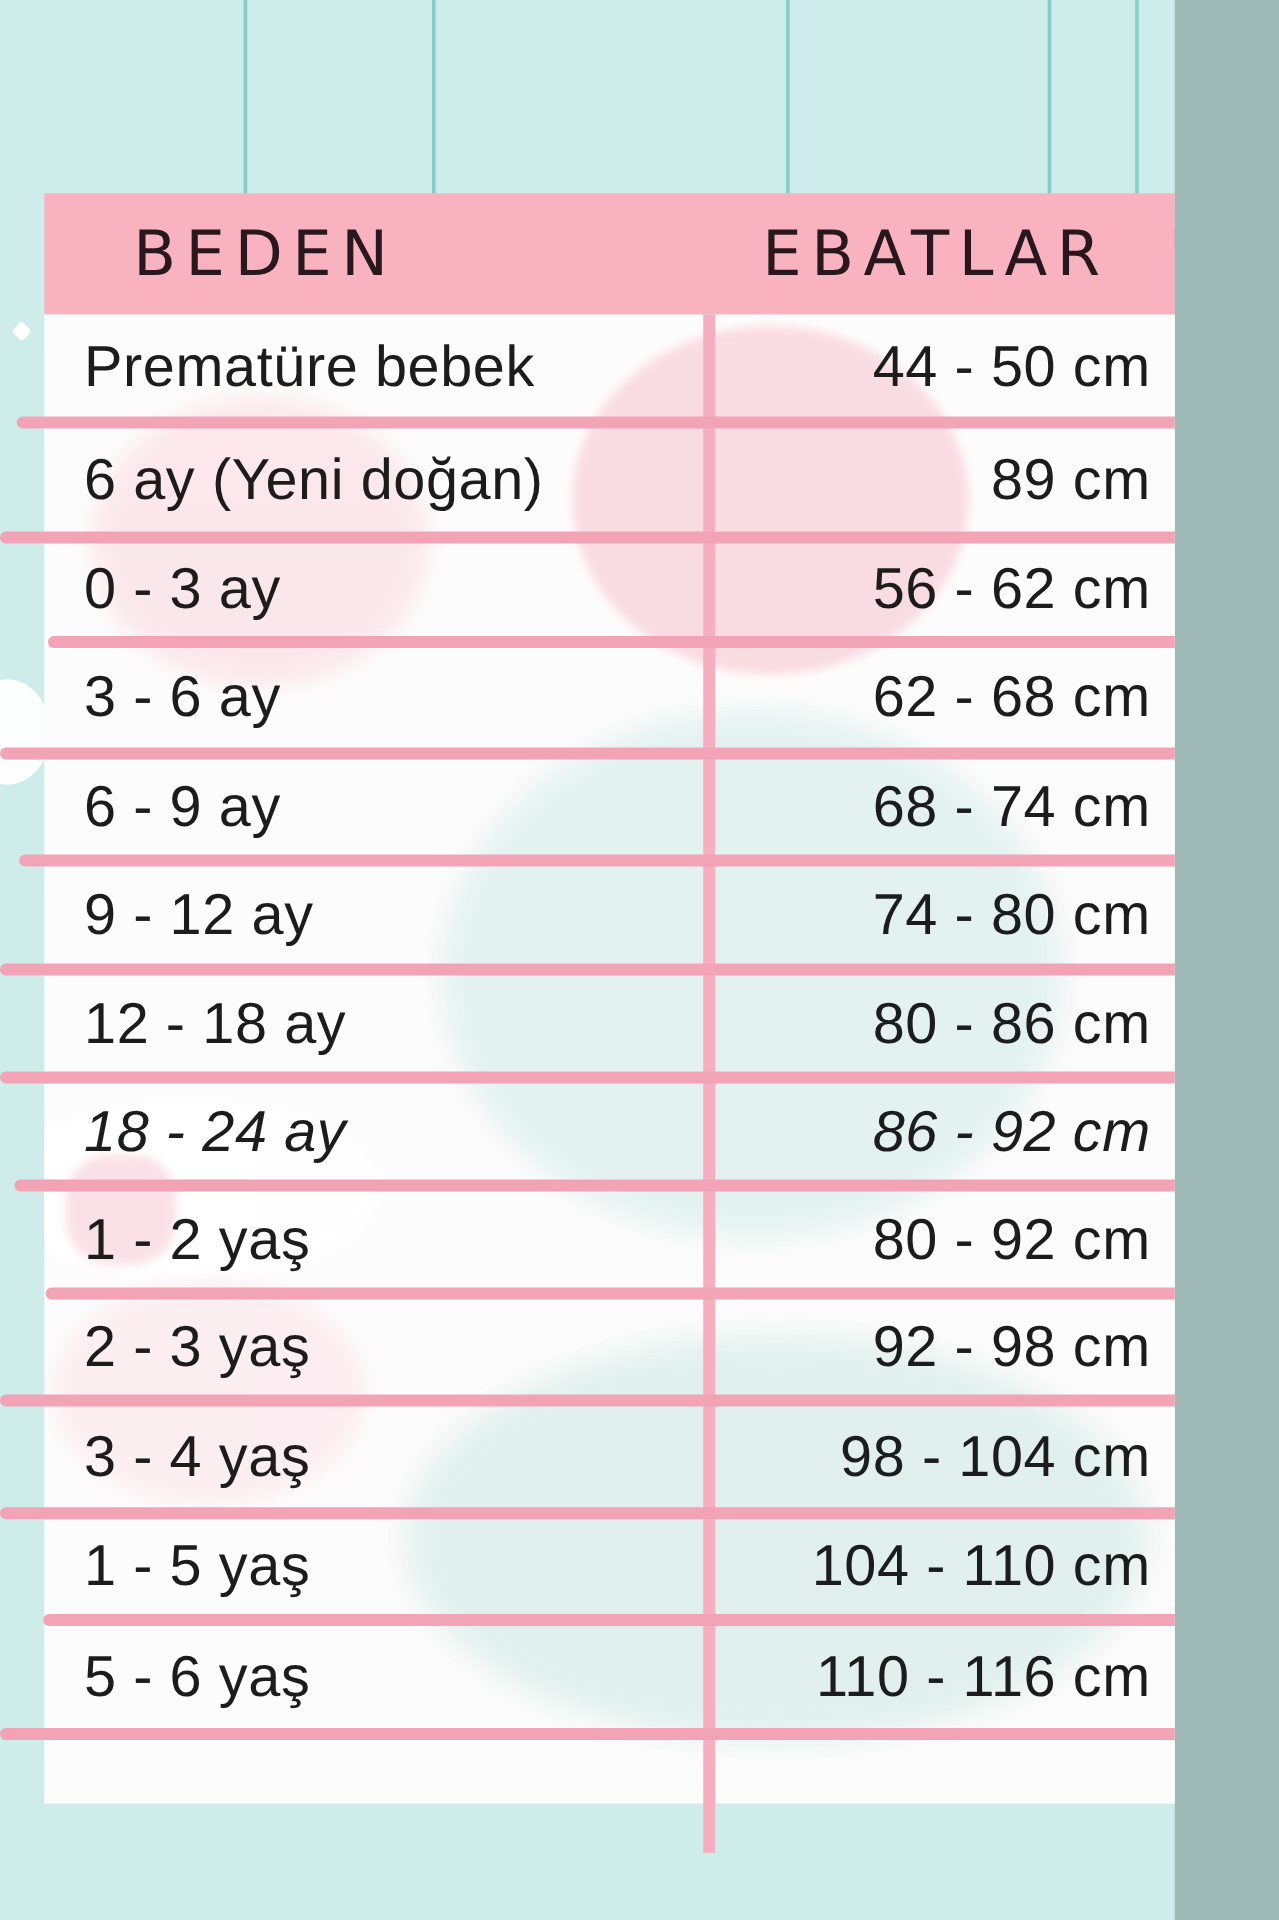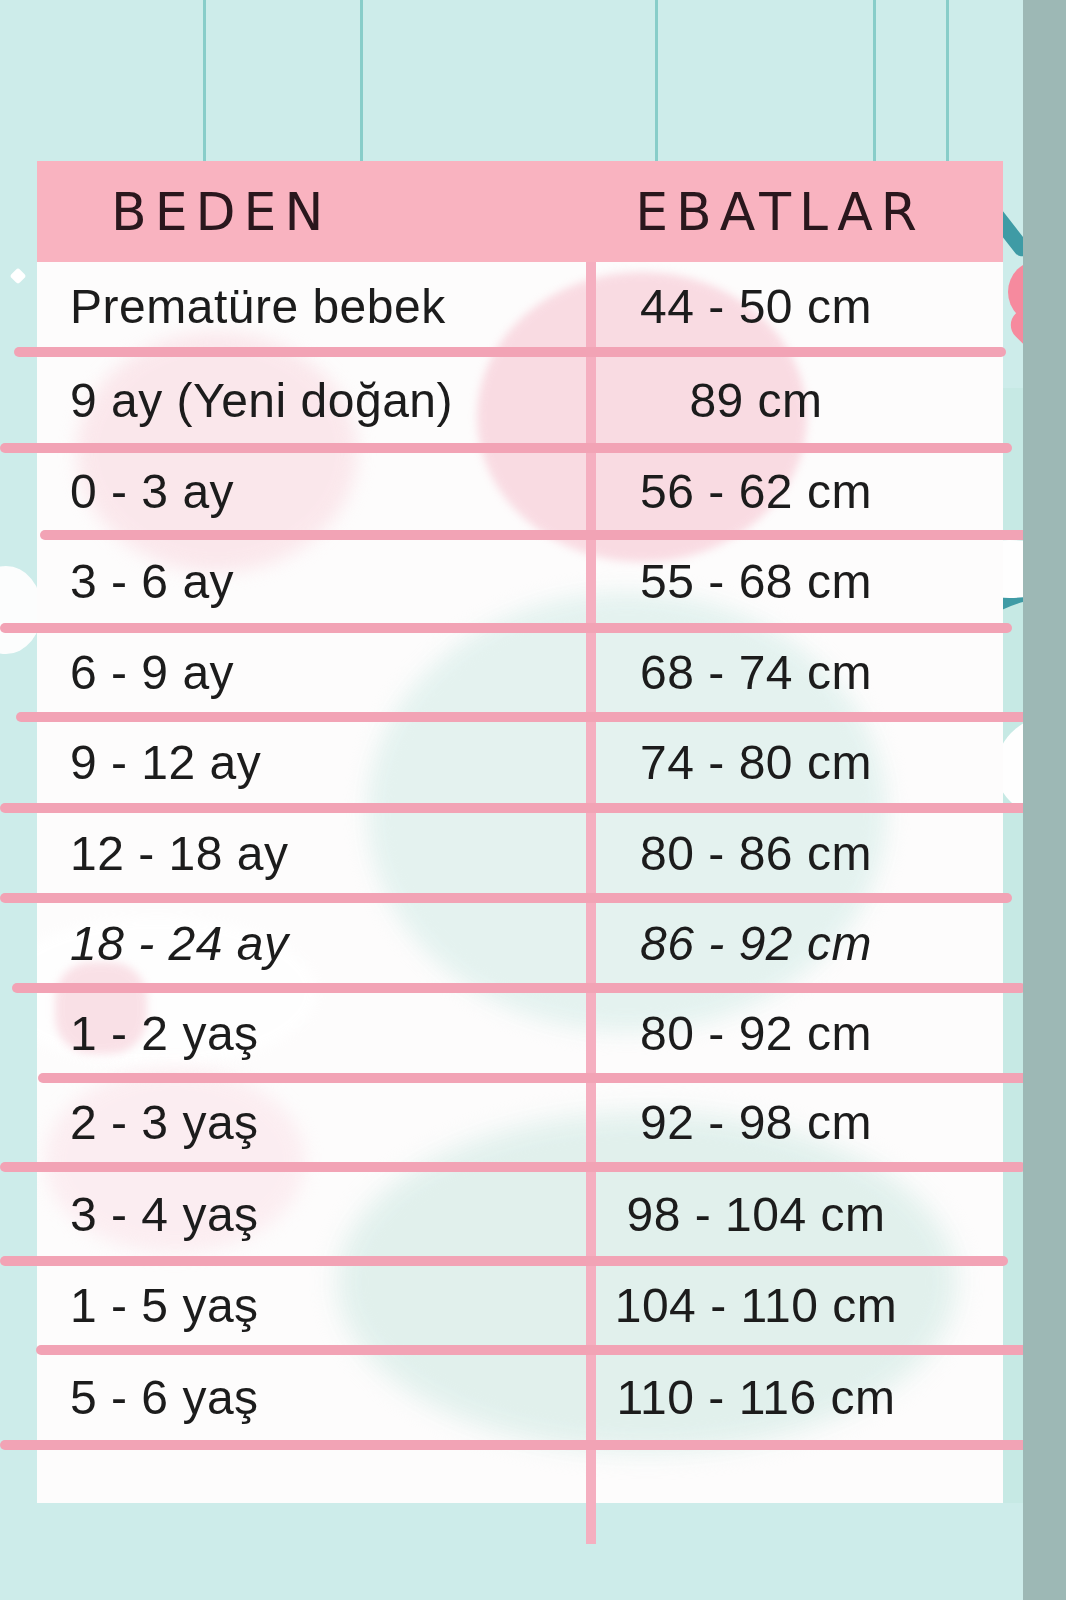--- a/index.html
+++ b/index.html
@@ -3,21 +3,20 @@
 <meta charset="utf-8">
 <style>
   html,body{margin:0;padding:0;background:#9db8b5;}
   .canvas{
     position:relative;
     width:979px;height:1600px;
     overflow:hidden;
     background:var(--background,#cdecea);
     font-family:"Liberation Sans", sans-serif;
     color:var(--text,#1c1c1c);
-    padding-left:44px;
   }
   
   .string{position:absolute;top:0;width:3px;height:162px;background:var(--string-teal,#88cdc9);z-index:1;}
   
   .strip{position:absolute;left:1002px;top:388px;width:64px;height:1115px;background:#c6e9e4;z-index:1;}
   .leaf{position:absolute;left:994px;top:183px;width:16px;height:80px;background:var(--accent-teal,#3f9ba5);border-radius:10px;transform:rotate(-38deg);z-index:1;}
   .leaf2{position:absolute;left:1042px;top:296px;width:34px;height:58px;background:var(--accent-teal,#3f9ba5);border-radius:50%;transform:rotate(28deg);z-index:1;}
   .heart{position:absolute;left:1008px;top:252px;width:130px;height:130px;z-index:1;}
   .heart::before,.heart::after{content:"";position:absolute;background:var(--decor-pink,#f68a9e);}
   .heart::before{left:14px;top:30px;width:86px;height:86px;transform:rotate(45deg);border-radius:16px;}
@@ -41,21 +40,21 @@
   .wash-tmid{left:330px;top:330px;width:520px;height:440px;background:#e3f2ef;opacity:.95;filter:blur(11px);}
   .wash-cloud{left:-40px;top:655px;width:320px;height:150px;background:#ffffff;opacity:.9;filter:blur(6px);}
   .wash-star{left:18px;top:700px;width:92px;height:92px;background:#f6c9d4;opacity:.55;filter:blur(4px);border-radius:40%;}
   .wash-tbot{left:300px;top:850px;width:620px;height:340px;background:#e0f0ec;opacity:.95;filter:blur(13px);}
   .wash-pbot{left:8px;top:806px;width:260px;height:185px;background:#fbe4ea;opacity:.6;filter:blur(9px);}
   
   #rows{position:absolute;left:0;top:0;width:1066px;height:1600px;z-index:4;}
   .row{position:absolute;left:37px;width:966px;height:92px;}
   .cell{position:absolute;top:0;height:92px;line-height:92px;font-size:48px;letter-spacing:.5px;white-space:nowrap;}
   .cell-size{left:33px;}
-  .cell-range{left:546px;width:346px;text-align:center;}
+  .cell-range{left:576px;width:346px;text-align:right;}
   
   .vline{position:absolute;left:586px;top:262px;width:10px;height:1282px;background:var(--divider-pink,#f5afc0);z-index:5;}
   .hline{position:absolute;height:10px;border-radius:5px;background:var(--line-pink,#f2a3b5);z-index:6;}
 </style>
 </head>
 <body>
 
 <div class="canvas" id="canvas" style="--background: #cdecea; --table-white: #fdfcfc; --header-pink: #f9b3c0; --line-pink: #f2a3b5; --divider-pink: #f5afc0; --string-teal: #88cdc9; --accent-teal: #3f9ba5; --decor-pink: #f68a9e; --text: #1c1c1c; --header-text: #2a171d;">
 
   <div id="strings">
@@ -92,32 +91,32 @@
     <div class="wash wash-pbot"></div>
   </div>
 
   <div id="rows">
   <div class="row" style="top: 261px;">
     <div class="cell cell-size">Prematüre bebek</div>
     <div class="cell cell-range">44 - 50 cm</div>
   </div>
 
   <div class="row" style="top: 355px;">
-    <div class="cell cell-size">9 ay (Yeni doğan)</div>
+    <div class="cell cell-size">6 ay (Yeni doğan)</div>
     <div class="cell cell-range">89 cm</div>
   </div>
 
   <div class="row" style="top: 446px;">
     <div class="cell cell-size">0 - 3 ay</div>
     <div class="cell cell-range">56 - 62 cm</div>
   </div>
 
   <div class="row" style="top: 536px;">
     <div class="cell cell-size">3 - 6 ay</div>
-    <div class="cell cell-range">55 - 68 cm</div>
+    <div class="cell cell-range">62 - 68 cm</div>
   </div>
 
   <div class="row" style="top: 627px;">
     <div class="cell cell-size">6 - 9 ay</div>
     <div class="cell cell-range">68 - 74 cm</div>
   </div>
 
   <div class="row" style="top: 717px;">
     <div class="cell cell-size">9 - 12 ay</div>
     <div class="cell cell-range">74 - 80 cm</div>

